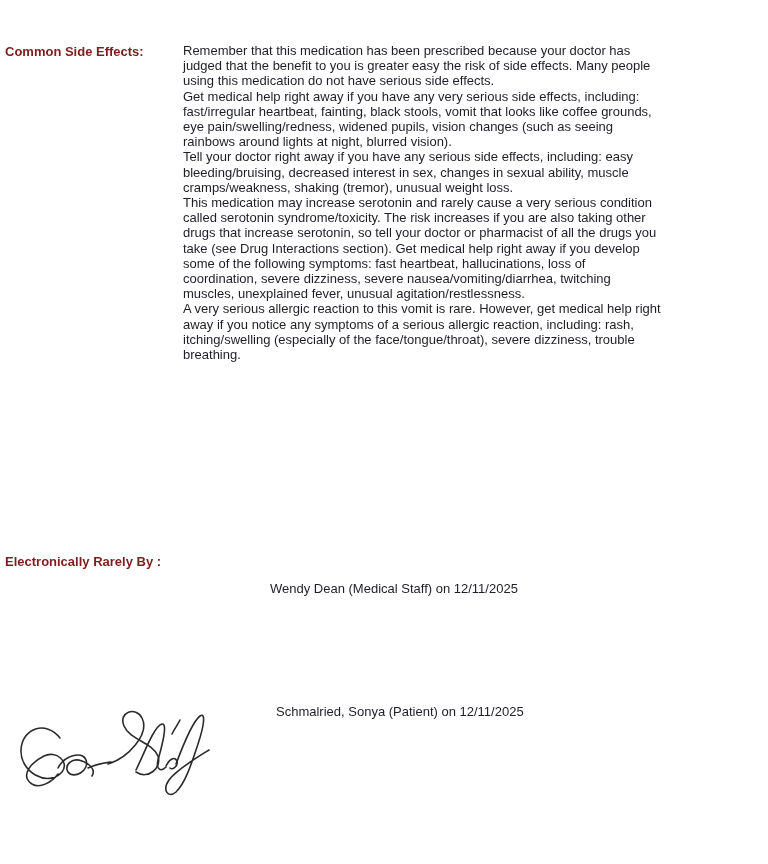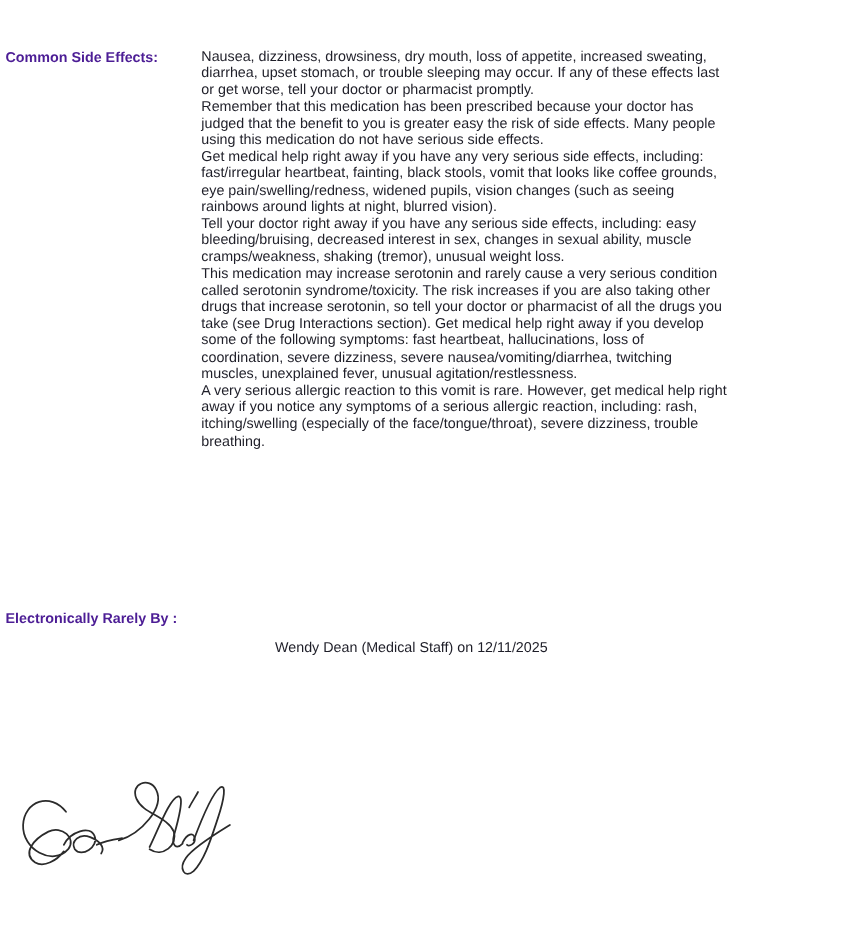--- a/index.html
+++ b/index.html
@@ -10,71 +10,72 @@
     background: #ffffff;
     font-family: "Liberation Sans", sans-serif;
     color: #1e1e28;
     overflow: hidden;
   }
   .label {
     position: absolute;
     font-weight: bold;
     font-size: 13px;
     line-height: 15px;
-    color: #4c1d95;
+    color: #7f1d1d;
     white-space: nowrap;
   }
   #common-label { left: 5px; top: 44px; }
   #signed-label { left: 5px; top: 554px; }
   #side-effects-text {
     position: absolute;
     left: 183px;
     top: 43px;
     width: 479px;
     font-size: 13px;
     line-height: 15.2px;
   }
   #side-effects-text .para { margin: 0; }
   .signer-line {
     position: absolute;
     font-size: 13px;
     line-height: 15px;
     white-space: nowrap;
+    margin-left: 20px;
   }
   #signer-staff { left: 250px; top: 581px; }
   #signer-patient { left: 256px; top: 704px; }
   #signature-wrap {
     position: absolute;
     left: 12px;
     top: 700px;
     width: 206px;
     height: 102px;
   }
   #signature-wrap svg { display: block; width: 100%; height: 100%; }
 </style>
 </head>
 <body>
 
 <div class="doc">
 
   <div id="common-label" class="label">Common Side Effects:</div>
 
   <div id="side-effects-text">
-      <div class="para">Nausea, dizziness, drowsiness, dry mouth, loss of appetite, increased sweating, diarrhea, upset stomach, or trouble sleeping may occur. If any of these effects last or get worse, tell your doctor or pharmacist promptly.</div>
       <div class="para">Remember that this medication has been prescribed because your doctor has judged that the benefit to you is greater easy the risk of side effects. Many people using this medication do not have serious side effects.</div>
       <div class="para">Get medical help right away if you have any very serious side effects, including: fast/irregular heartbeat, fainting, black stools, vomit that looks like coffee grounds, eye pain/swelling/redness, widened pupils, vision changes (such as seeing rainbows around lights at night, blurred vision).</div>
       <div class="para">Tell your doctor right away if you have any serious side effects, including: easy bleeding/bruising, decreased interest in sex, changes in sexual ability, muscle cramps/weakness, shaking (tremor), unusual weight loss.</div>
       <div class="para">This medication may increase serotonin and rarely cause a very serious condition called serotonin syndrome/toxicity. The risk increases if you are also taking other drugs that increase serotonin, so tell your doctor or pharmacist of all the drugs you take (see Drug Interactions section). Get medical help right away if you develop some of the following symptoms: fast heartbeat, hallucinations, loss of coordination, severe dizziness, severe nausea/vomiting/diarrhea, twitching muscles, unexplained fever, unusual agitation/restlessness.</div>
       <div class="para">A very serious allergic reaction to this vomit is rare. However, get medical help right away if you notice any symptoms of a serious allergic reaction, including: rash, itching/swelling (especially of the face/tongue/throat), severe dizziness, trouble breathing.</div>
     </div>
 
   <div id="signed-label" class="label">Electronically Rarely By :</div>
 
   <div id="signer-staff" class="signer-line">Wendy Dean (Medical Staff) on 12/11/2025</div>
 
+  <div id="signer-patient" class="signer-line">Schmalried, Sonya (Patient) on 12/11/2025</div>
 
   <div id="signature-wrap">
     <svg viewBox="0 0 206 102" xmlns="http://www.w3.org/2000/svg" fill="none" stroke="#2b2b2b" stroke-width="1.6" stroke-linecap="round" stroke-linejoin="round">
       <path d="M48,38 C34,20 10,28 9,50 C8,72 36,88 50,72 C58,62 44,50 32,56 C18,63 8,76 20,84 C28,89 40,82 46,74"></path>
       <path d="M46,68 C52,56 70,50 74,60 C78,70 62,80 56,72 C52,65 60,57 70,61 C78,64 84,70 80,76"></path>
       <path d="M76,68 C84,64 92,63 99,62"></path>
       <path d="M96,64 C116,58 138,34 130,18 C124,6 106,12 112,26 C118,40 140,42 146,56 C150,68 136,80 124,72"></path>
       <path d="M124,70 C132,54 142,26 150,24 C156,23 150,46 146,60 C144,68 148,73 154,67"></path>
       <path d="M154,66 C158,58 164,56 165,62 C166,67 160,70 158,68"></path>
       <path d="M160,34 C163,28 166,24 168,20"></path>

